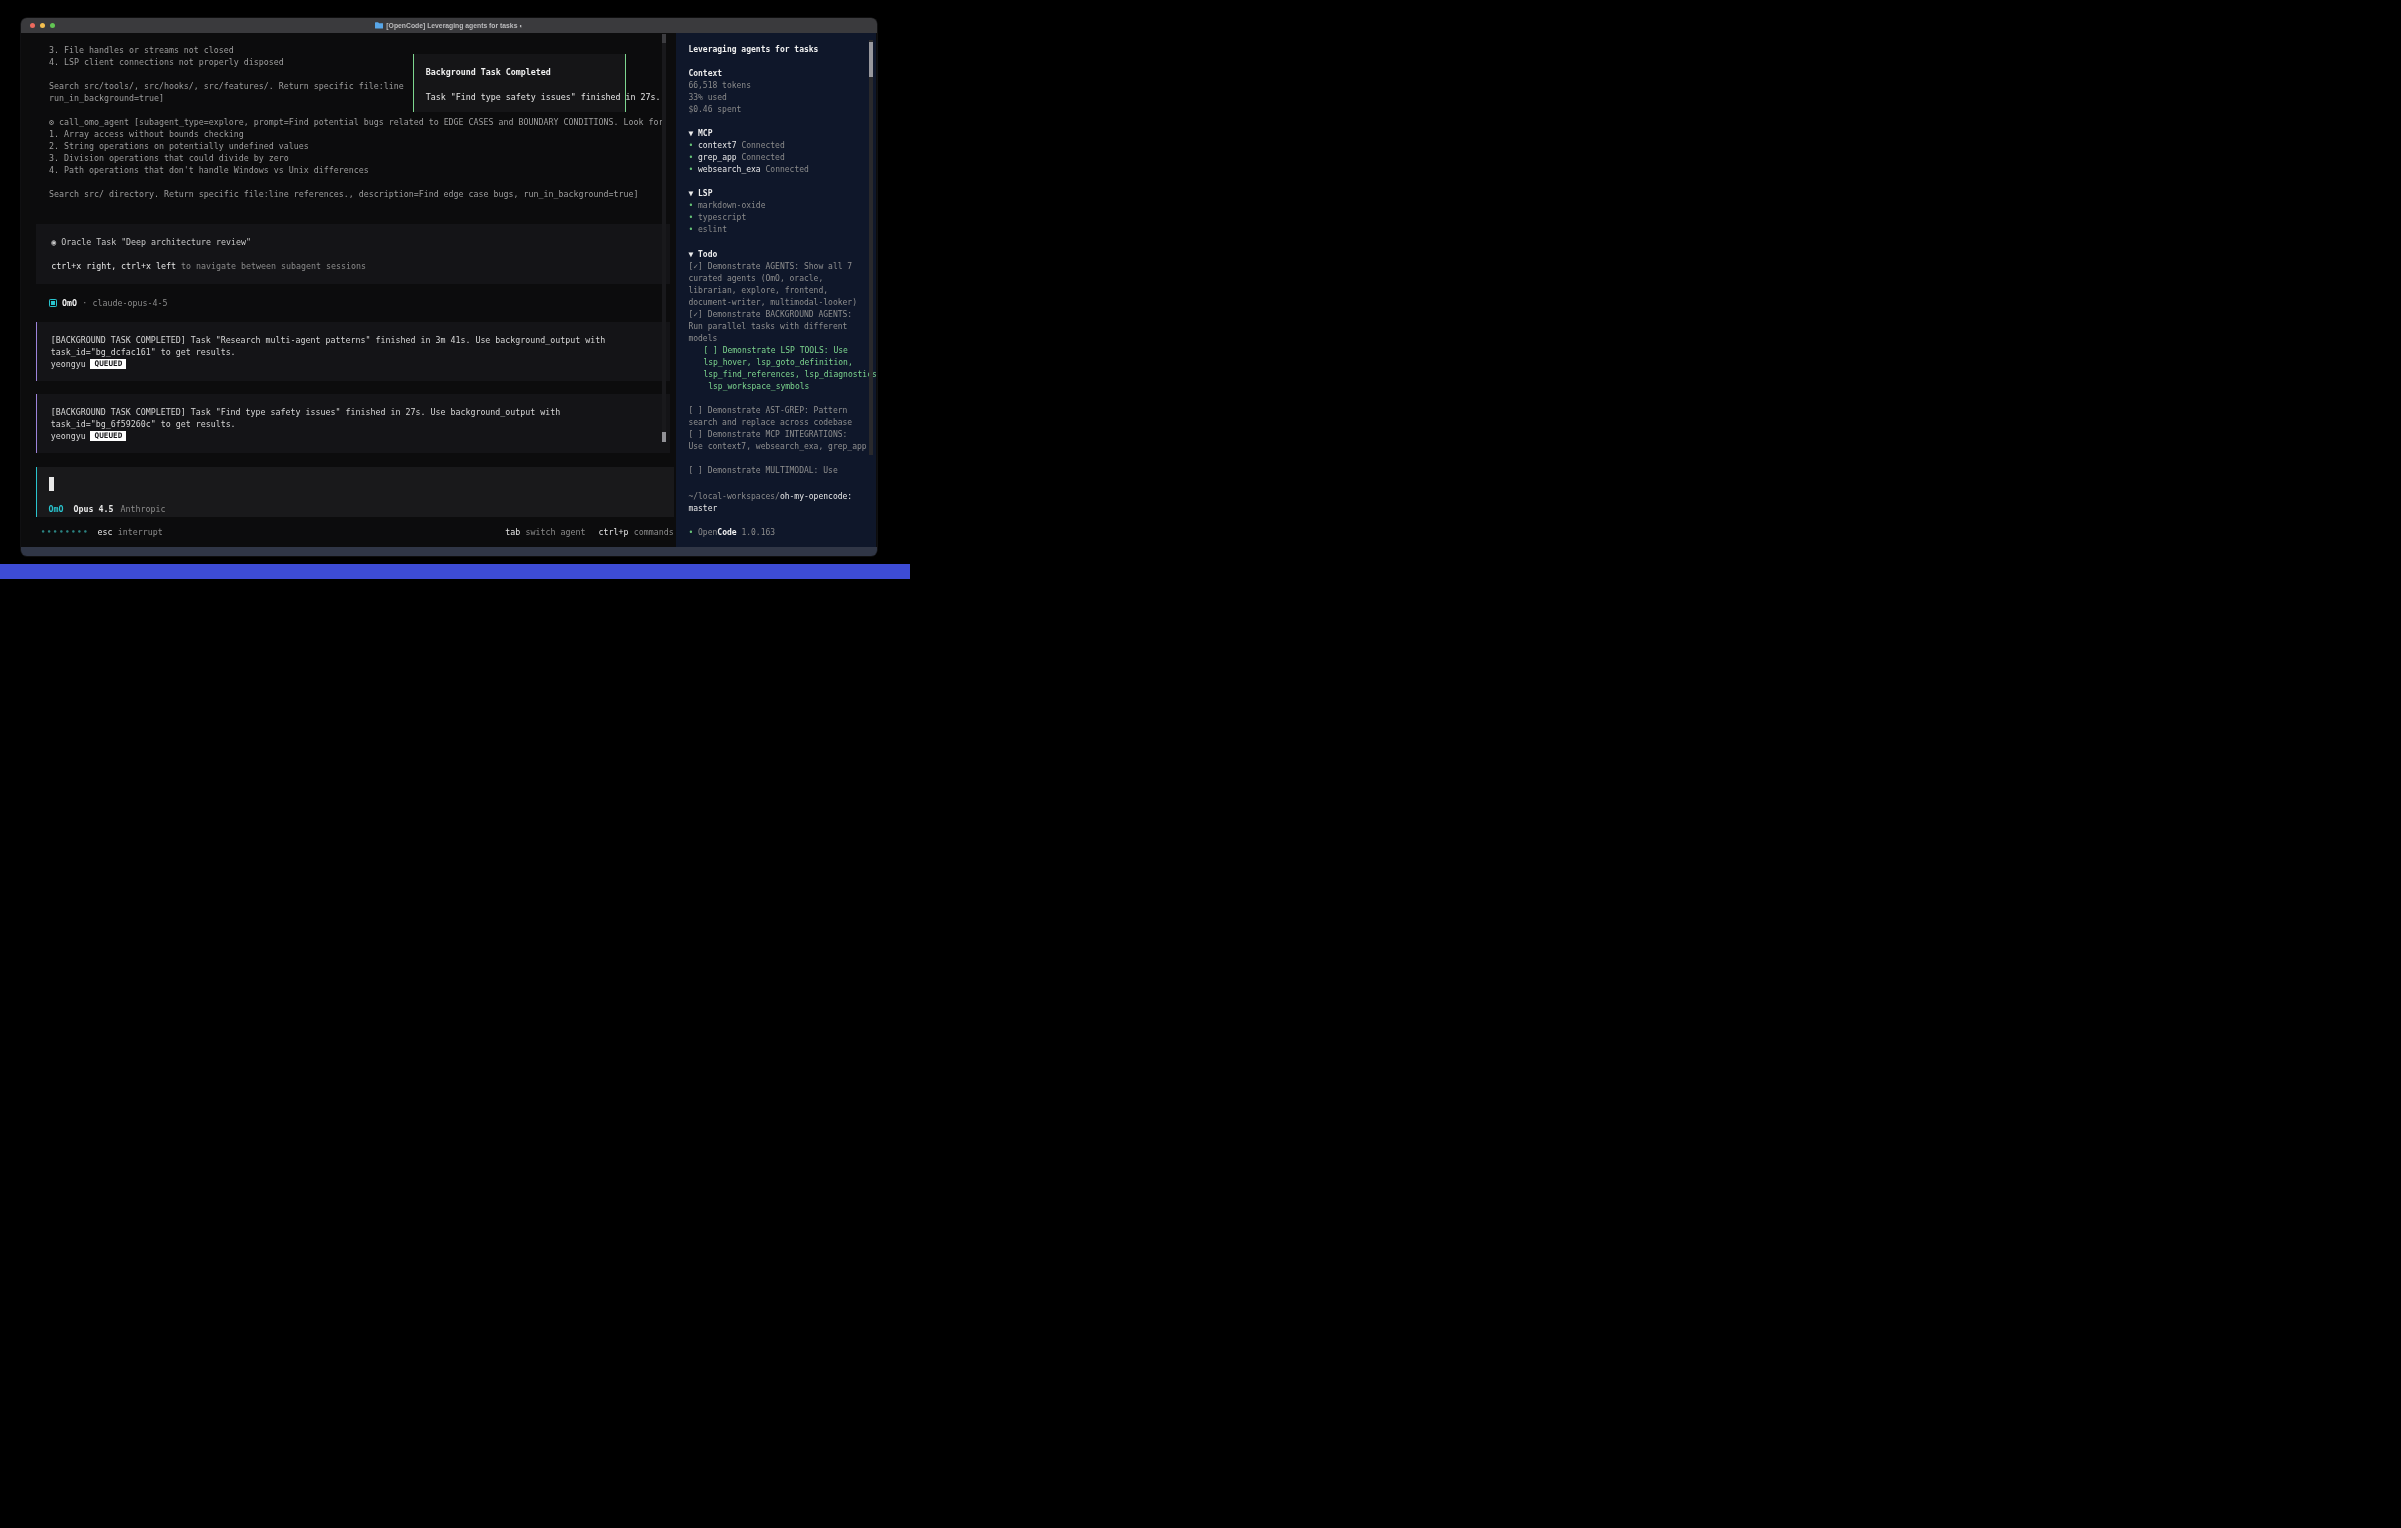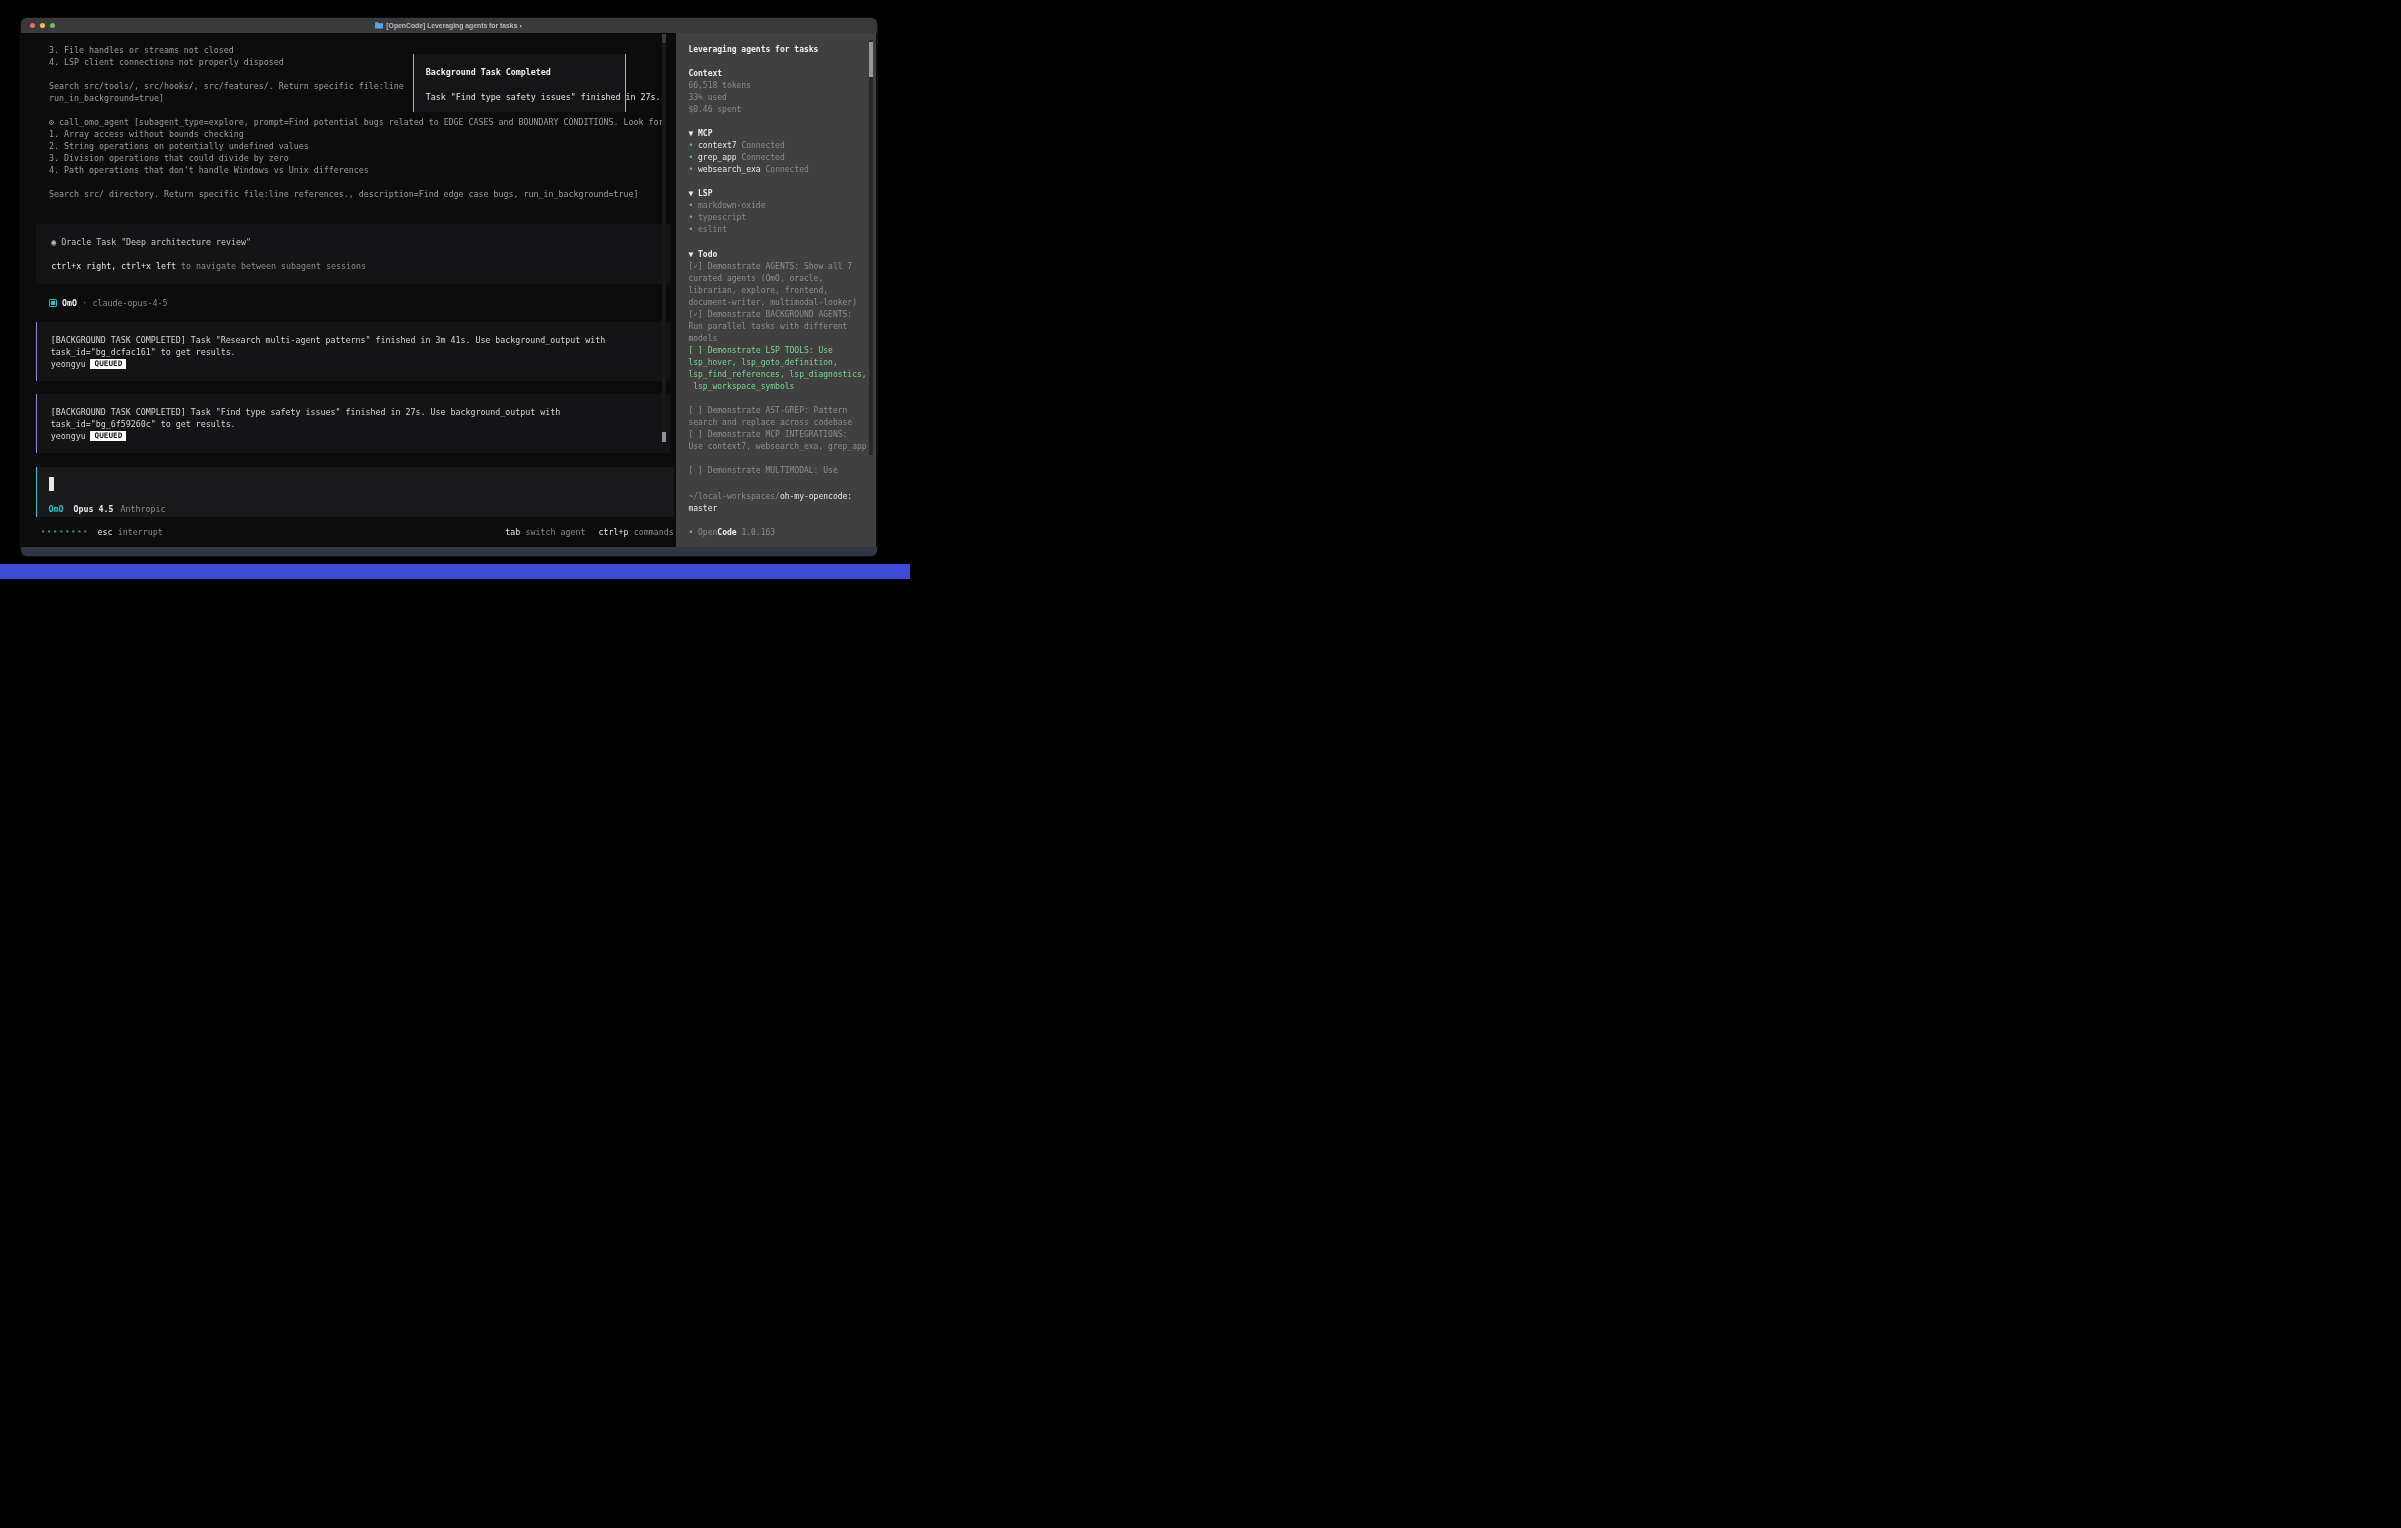--- a/index.html
+++ b/index.html
@@ -7,21 +7,21 @@
   .window{position:absolute;left:21px;top:17.7px;width:856px;height:538px;background:#0c0c0d;border-radius:5.9px;overflow:hidden;box-shadow:0 0 0 0.6px #1c1c1e;}
   .titlebar{height:15.4px;background:#3a3a3d;position:relative;display:flex;align-items:center;justify-content:center;}
   .lights{position:absolute;left:8.9px;top:0;height:100%;display:flex;align-items:center;gap:4.7px;}
   .light{width:5.3px;height:5.3px;border-radius:50%;border:none;padding:0;}
   .light.red{background:#ec6a5e;}
   .light.yellow{background:#f4bf4f;}
   .light.green{background:#62c554;}
   .title{font-family:"Liberation Sans",sans-serif;font-size:6.8px;font-weight:bold;color:#bcbcbe;display:flex;align-items:center;gap:3.5px;}
   .content{position:absolute;top:15.4px;left:0;right:0;bottom:8.9px;}
   .mainpane{position:absolute;left:0;top:0;width:655px;height:100%;background:#0c0c0d;}
-  .sidebar{position:absolute;left:655px;top:0;width:200px;height:100%;background:#404040;}
+  .sidebar{position:absolute;left:655px;top:0;width:200px;height:100%;background:#0f172a;}
   .bottombar{position:absolute;left:0;bottom:0;width:100%;height:8.9px;background:#303646;}
   .desktopstrip{position:absolute;left:0;top:564px;width:910px;height:14.8px;background:#3d4cd6;}
 
   .ln{white-space:pre;line-height:12px;height:12px;font-size:8.3px;color:#9e9e9e;}
   .sidebar .ln{font-size:8px;}
   .abs{position:absolute;}
 
   .white{color:#e8e8e8;}
   .bwhite{color:#f1f1f1;font-weight:bold;}
   .dim{color:#8b8b8b;}
@@ -51,21 +51,21 @@
   .mscroll .ttop{position:absolute;left:0;top:0;width:4.1px;height:9.5px;background:#3c3c40;}
   .mscroll .tbot{position:absolute;left:0;top:398px;width:4.1px;height:10px;background:#919196;}
 
   .sb-scroll{position:absolute;left:193px;top:7px;width:4.1px;height:415px;background:#29292c;}
   .sb-thumb{position:absolute;left:0;top:2.4px;width:4.1px;height:35px;background:#98989d;}
 
   .sb-pad{padding-left:12.4px;}
   .hdr{font-weight:bold;color:#ececec;}
   .tri{color:#ececec;}
   .todo-done,.todo-pending{color:#8f8f8f;}
-  .todo-active{color:#7dd68f;}
+  .todo-active{color:#7dd68f;margin-left:15px;}
 
   .agentline{display:flex;align-items:center;height:12px;font-size:8.3px;white-space:pre;}
   .chk{width:7.7px;height:7.7px;border:1.2px solid #29c4ce;border-radius:1.2px;display:flex;align-items:center;justify-content:center;margin-right:5.3px;box-sizing:border-box;background:#0c0c0d;}
   .chk .fill{width:3.5px;height:4.1px;background:#29c4ce;}
 </style>
 </head>
 <body>
 
 <div class="window">
   <div class="titlebar">

